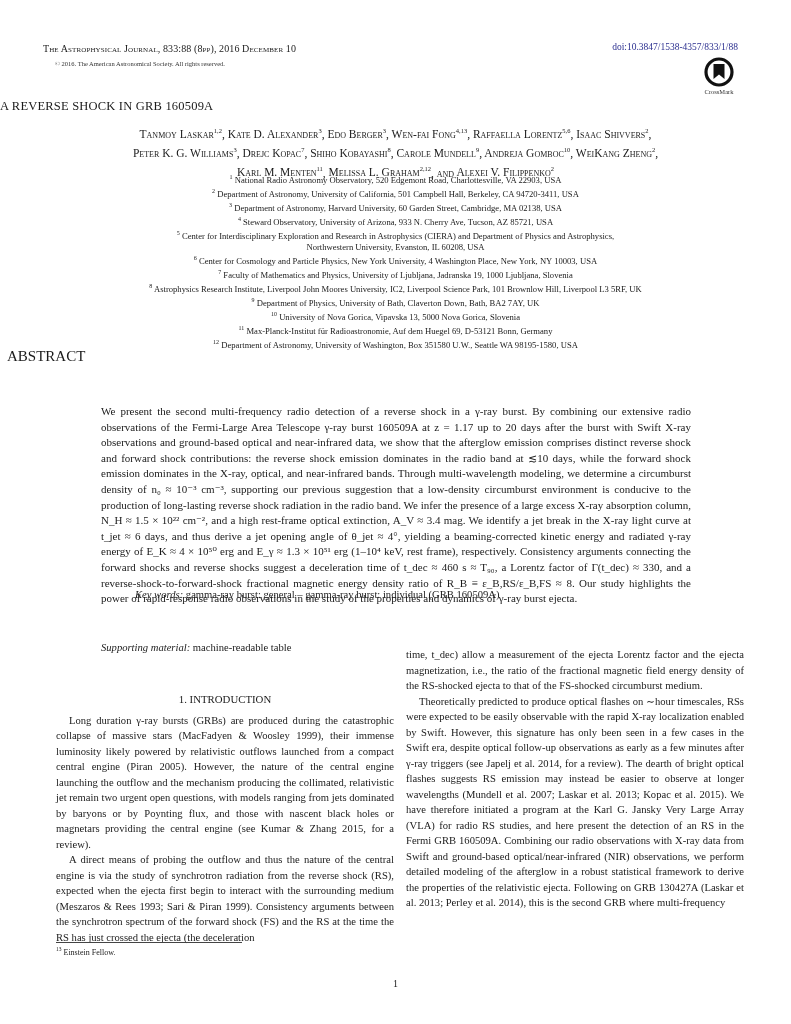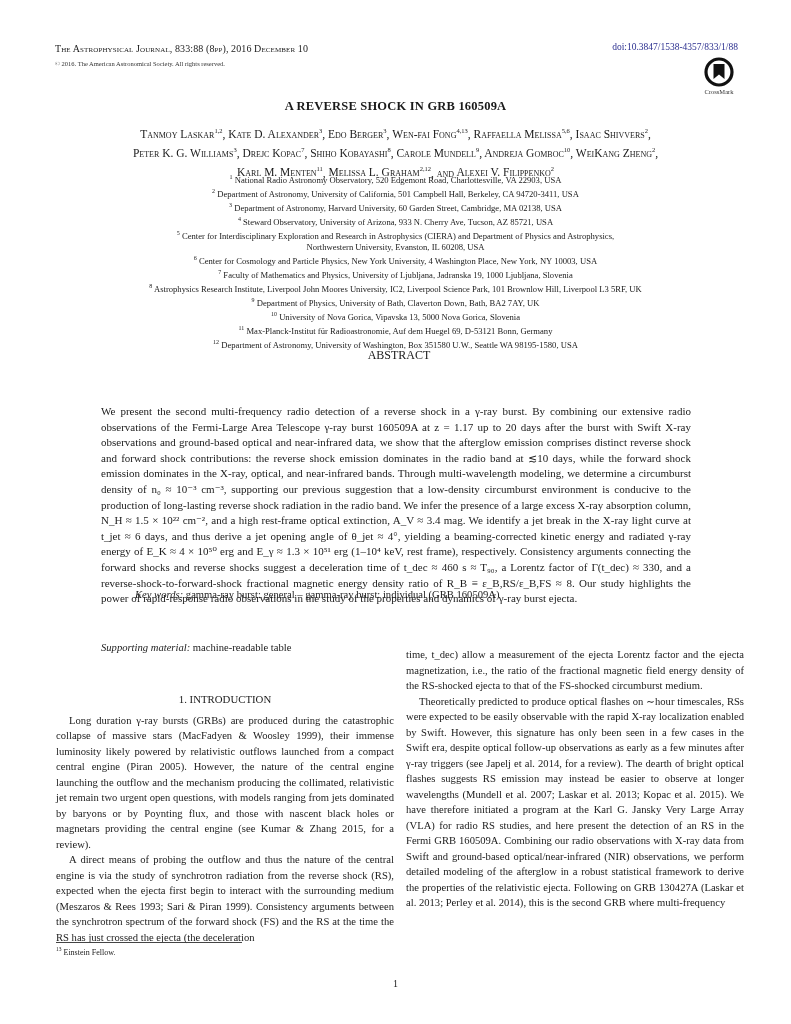--- a/index.html
+++ b/index.html
@@ -2,33 +2,33 @@
 <html><head>
 <meta charset="utf-8">
 <style>
   html, body { margin: 0; padding: 0; background: #ffffff; }
   body {
     width: 791px; height: 1024px; position: relative; overflow: hidden;
     font-family: "Liberation Serif", "DejaVu Serif", serif; color: #1a1a1a;
   }
   .link { color: #2b2f8f; }
   .sc { font-variant: small-caps; }
-  .header { position: absolute; left: 55px; top: 43px; font-size: 10px; letter-spacing: 0.1px; }
+  .header { position: absolute; left: 43px; top: 43px; font-size: 10px; letter-spacing: 0.1px; }
   .copyright { position: absolute; left: 55px; top: 60px; font-size: 6.5px; color: #333; }
   .doi { position: absolute; right: 53px; top: 42px; font-size: 9.5px; }
   .crossmark { position: absolute; left: 697px; top: 57px; width: 44px; text-align: center; }
   .crossmark svg { display: block; margin: 0 auto; }
   .crossmark .cm-label { font-size: 6.5px; color: #333; margin-top: 1px; }
-  .title { position: absolute; left: 0; right: 0; top: 99px; text-align: center; font-size: 12.5px; letter-spacing: 0.2px; font-weight: bold; }
+  .title { position: absolute; left: 0; right: 0; top: 99px; font-size: 12.5px; letter-spacing: 0.2px; }
   .authors { position: absolute; left: 40px; right: 40px; top: 123px; text-align: center; font-size: 11.5px; line-height: 16.5px; }
   .authors sup { font-size: 6.5px; }
   .affils { position: absolute; left: 30px; right: 30px; top: 172px; text-align: center; font-size: 8.6px; line-height: 11.1px; }
   .affils sup { font-size: 6px; }
   .dates { font-style: italic; }
-  .abstract-head { position: absolute; left: 7px; right: 0; top: 348px; text-align: center; font-size: 12px; }
+  .abstract-head { position: absolute; left: 7px; right: 0; top: 348px; text-align: left; font-size: 15px; }
   .abstract { position: absolute; left: 101px; width: 590px; top: 364px; font-size: 11px; line-height: 15.6px; text-align: justify; margin-top: 40px; }
   .meta-line { position: absolute; left: 101px; font-size: 10.6px; }
   .meta-line i { font-style: italic; }
   .col { position: absolute; top: 648px; width: 338px; font-size: 10.6px; line-height: 15.5px; text-align: justify; }
   .col.left { left: 56px; margin-top: 44px; }
   .col.right { left: 406px; top: 647px; }
   .col p { margin: 0; text-indent: 13px; }
   .col p.noindent { text-indent: 0; }
   .sec-head { text-align: center; font-size: 10.8px; margin-bottom: 5px; }
   .footnote-rule { position: absolute; left: 56px; top: 942px; width: 186px; border-top: 1px solid #444; }
@@ -51,21 +51,21 @@
   <div class="cm-label">CrossMark</div>
 </div>
 
 <div class="title">A REVERSE SHOCK IN GRB 160509A</div>
 
 <div class="authors sc">
   <span><span>Tanmoy Laskar</span><sup>1,2</sup></span>,
   <span><span>Kate D. Alexander</span><sup>3</sup></span>,
   <span><span>Edo Berger</span><sup>3</sup></span>,
   <span><span>Wen-fai Fong</span><sup>4,13</sup></span>,
-  <span><span>Raffaella Melissa</span><sup>5,6</sup></span>,
+  <span><span>Raffaella Lorentz</span><sup>5,6</sup></span>,
   <span><span>Isaac Shivvers</span><sup>2</sup></span>,<br>
   <span><span>Peter K. G. Williams</span><sup>3</sup></span>,
   <span><span>Drejc Kopac</span><sup>7</sup></span>,
   <span><span>Shiho Kobayashi</span><sup>8</sup></span>,
   <span><span>Carole Mundell</span><sup>9</sup></span>,
   <span><span>Andreja Gomboc</span><sup>10</sup></span>,
   <span><span>WeiKang Zheng</span><sup>2</sup></span>,<br>
   <span><span>Karl M. Menten</span><sup>11</sup></span>,
   <span><span>Melissa L. Graham</span><sup>2,12</sup></span>,
   <span>and</span>

